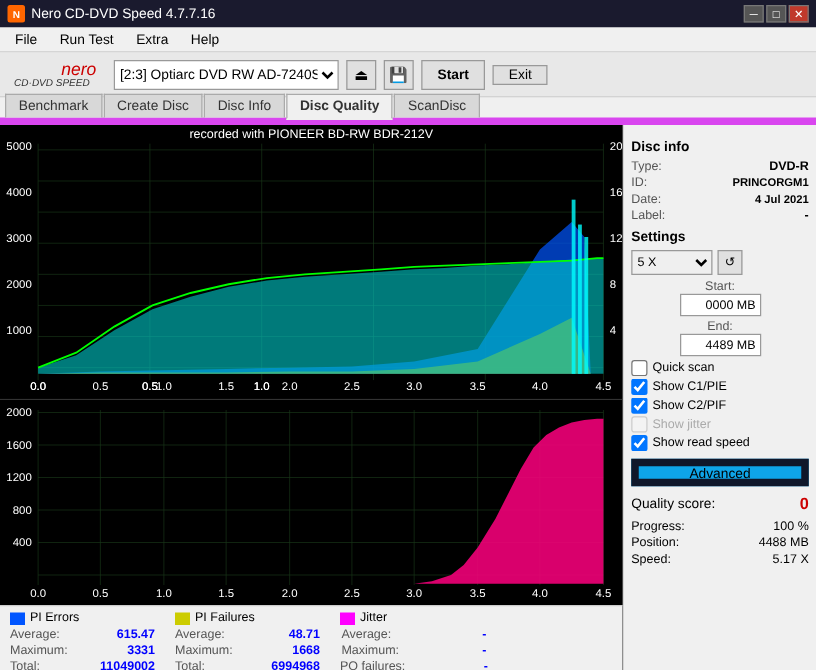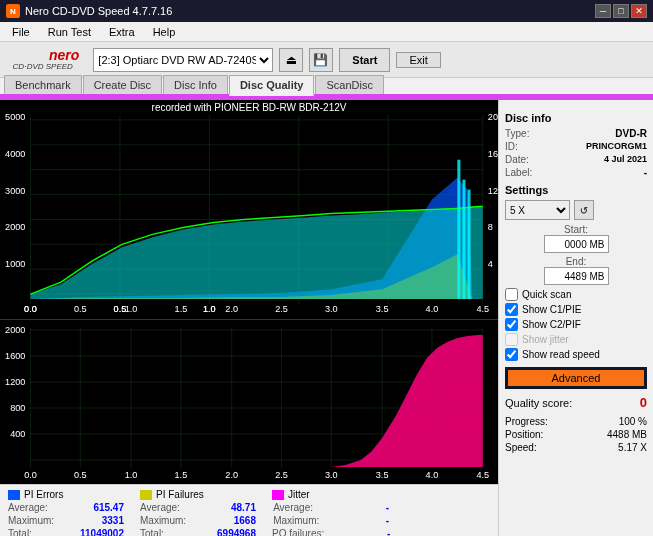--- a/index.html
+++ b/index.html
@@ -13,21 +13,21 @@
     .titlebar-btn { width: 16px; height: 14px; background: #555; color: white; font-size: 9px; display: flex; align-items: center; justify-content: center; cursor: pointer; border: 1px solid #777; }
     .titlebar-btn.close { background: #c0392b; }
 
     
     .menubar { background: #f0f0f0; height: 20px; display: flex; align-items: center; padding: 0 4px; border-bottom: 1px solid #ccc; gap: 2px; }
     .menu-item { padding: 2px 8px; cursor: pointer; font-size: 11px; color: #000; }
 
     
     .toolbar { background: #e8e8e8; height: 36px; display: flex; align-items: center; padding: 0 6px; gap: 6px; border-bottom: 1px solid #ccc; }
     .nero-logo { display: flex; flex-direction: column; align-items: center; margin-right: 8px; }
-    .nero-text { font-size: 14px; font-weight: bold; color: #cc0000; font-style: italic; line-height: 1; margin-left: 43px; }
+    .nero-text { font-size: 14px; font-weight: normal; color: #cc0000; font-style: italic; line-height: 1; margin-left: 43px; }
     .cdspeed-text { font-size: 8px; color: #333; font-style: italic; }
     .drive-select { height: 24px; width: 180px; font-size: 11px; border: 1px solid #999; background: white; }
     .toolbar-icon-btn { width: 24px; height: 24px; background: #e0e0e0; border: 1px solid #999; display: flex; align-items: center; justify-content: center; cursor: pointer; font-size: 12px; }
     .start-btn { height: 24px; padding: 0 12px; background: #e0e0e0; border: 1px solid #999; cursor: pointer; font-size: 11px; font-weight: bold; }
     .exit-btn { height: 16px; padding: 0 12px; background: #e0e0e0; border: 1px solid #999; cursor: pointer; font-size: 11px; }
 
     
     .tabs { background: #f0f0f0; height: 22px; display: flex; align-items: flex-end; padding: 0 4px; border-bottom: 6px solid #d946ef; gap: 1px; }
     .tab { padding: 3px 10px; border: 1px solid #aaa; border-bottom: none; background: #d8d8d8; cursor: pointer; font-size: 11px; color: #333; }
     .tab.active { background: #f0f0f0; border-bottom: 2px solid #f0f0f0; margin-bottom: -2px; font-weight: bold; }
@@ -69,21 +69,21 @@
     .refresh-btn { width: 20px; height: 20px; background: #e0e0e0; border: 1px solid #999; font-size: 10px; cursor: pointer; display: flex; align-items: center; justify-content: center; }
 
     .input-row { display: flex; justify-content: space-between; align-items: center; margin-bottom: 3px; flex-direction: column; }
     .input-label { font-size: 10px; color: #555; }
     .input-field { width: 65px; height: 18px; border: 1px solid #999; font-size: 10px; padding: 0 3px; text-align: right; }
 
     .checkbox-row { display: flex; align-items: center; gap: 4px; margin-bottom: 2px; font-size: 10px; }
     .checkbox-row input { margin: 0; }
     .disabled-text { color: #aaa; }
 
-    .advanced-btn { width: 100%; height: 22px; background: #f97316; border: 3px solid #0f172a; cursor: pointer; font-size: 11px; margin-top: 4px; }
+    .advanced-btn { width: 100%; height: 22px; background: #0ea5e9; border: 6px solid #0f172a; cursor: pointer; font-size: 11px; margin-top: 4px; }
 
     .quality-row { display: flex; justify-content: space-between; align-items: center; margin-top: 6px; font-size: 11px; }
     .quality-value { color: #cc0000; font-weight: bold; font-size: 13px; }
 
     .progress-section { margin-top: 6px; font-size: 10px; }
     .progress-row { display: flex; justify-content: space-between; margin-bottom: 2px; }
   </style>
 </head>
 <body>
 

